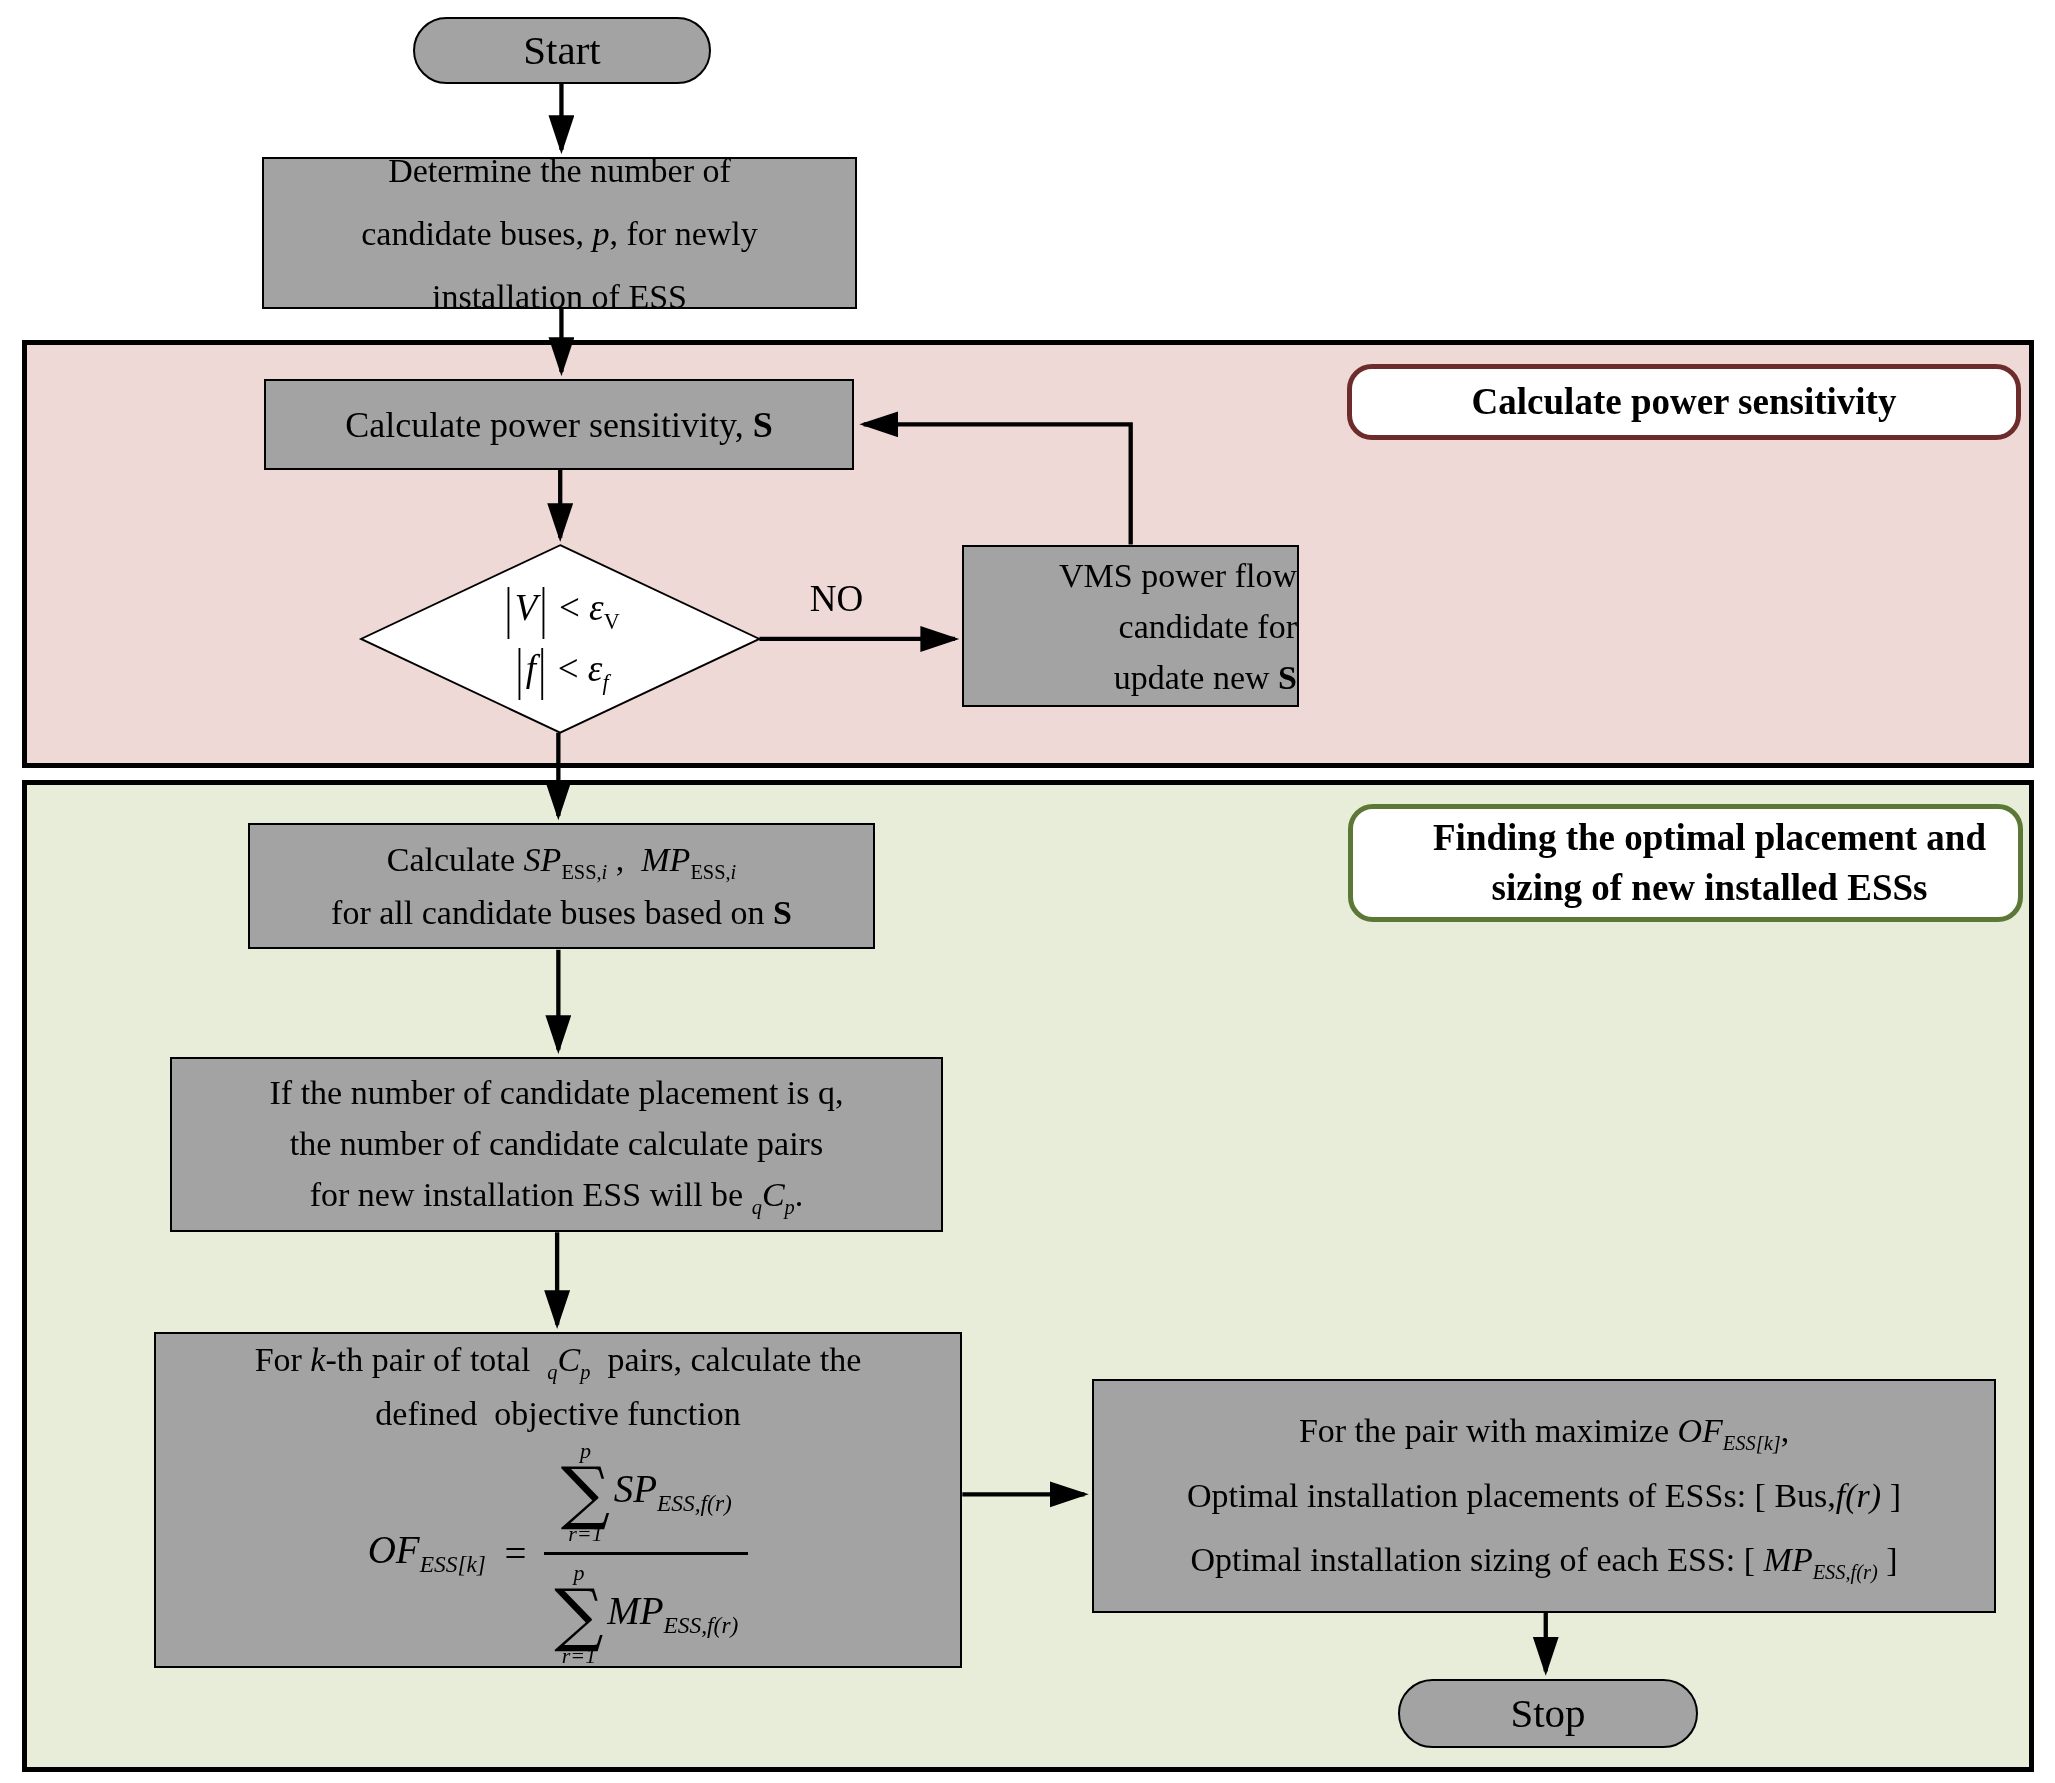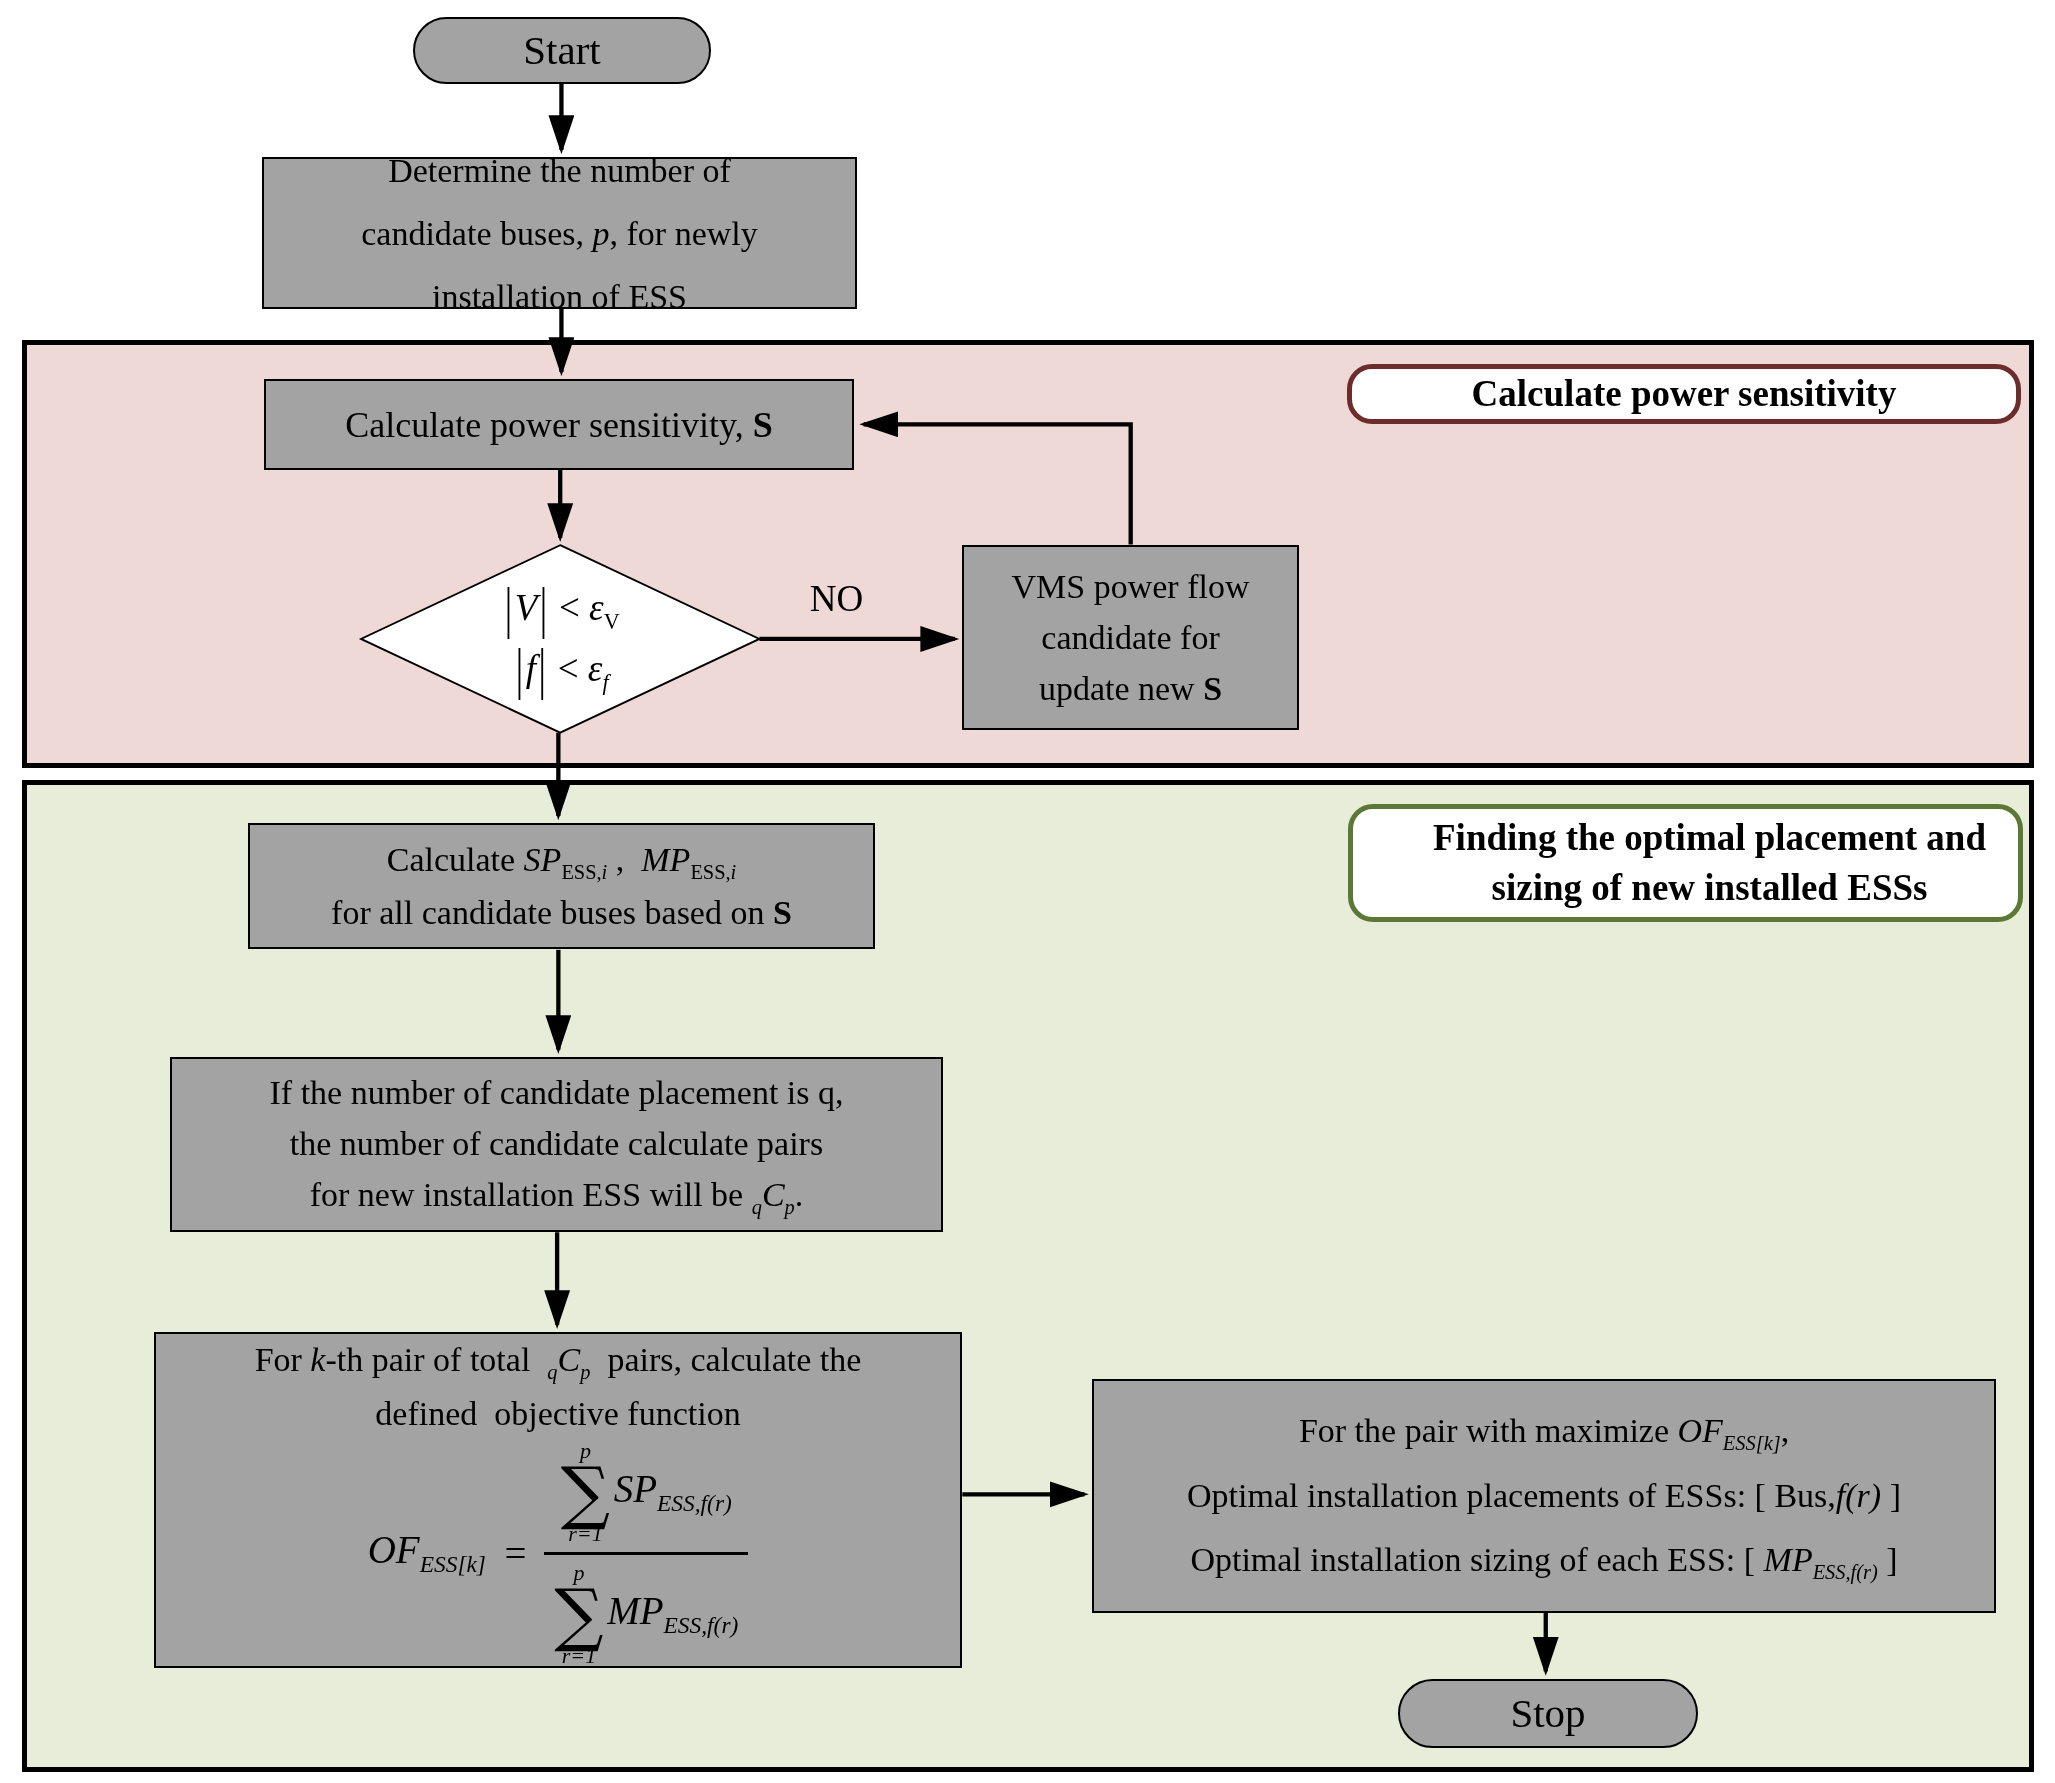--- a/index.html
+++ b/index.html
@@ -11,34 +11,34 @@
   .band { position:absolute; box-sizing:border-box; border:5.6px solid #000; }
   .band.pink  { left:21.6px;  top:340px;  width:2012px; height:428px;  background:#efd9d6; }
   .band.green { left:21.6px;  top:780px; width:2012px; height:992px; background:#e8edda; }
 
   .band-label {
     position:absolute; box-sizing:border-box; background:#fff;
     display:flex; flex-direction:column; align-items:center; justify-content:center;
     text-align:center; font-weight:bold; font-size:37px; line-height:1.35;
     border-radius:25px;
   }
-  .band-label.pink-label  { left:1347px; top:364px;  width:674px; height:60px; border:5.6px solid #6d2c2c; }
+  .band-label.pink-label  { left:1347px; top:364px;  width:674px; height:76px; border:5.6px solid #6d2c2c; }
   .band-label.green-label { left:1348px; top:804px; width:675px; height:118px; border:5.6px solid #5c7836;padding-left:48px; }
 
   .node {
     position:absolute; box-sizing:border-box; background:#a3a3a3; border:2.5px solid #000;
     display:flex; flex-direction:column; align-items:center; justify-content:center;
     text-align:center; font-size:34px; line-height:1.5;
   }
   .oval { border-radius:616px; border:2.5px solid #000; font-size:41px; }
 
   #node-start     { left:413px;  top:17.3px;   width:298px;  height:67px; }
   #node-determine { left:262px;  top:157px;  width:595px;  height:152px;gap:12px; }
   #node-calcsens  { left:264px;  top:379px;  width:590px;  height:91px; font-size:36px; }
-  #node-vms       { left:962px; top:545px;  width:337px;  height:185px; }
+  #node-vms       { left:962px; top:545px;  width:337px;  height:162px;align-items:flex-end; }
   #node-calcsp    { left:248px;  top:823px; width:627px; height:126px; }
   #node-pairs     { left:170px;  top:1057px; width:773px; height:175px; }
   #node-objective { left:154px;  top:1332px; width:808px; height:336px; justify-content:space-evenly; }
   #node-result    { left:1092px; top:1379px; width:904px; height:234px; line-height:1.9; }
   #node-stop      { left:1398px; top:1679px; width:300px;  height:69px; }
 
   #edges { position:absolute; left:0; top:0; width:2056px; height:1783px; }
   #edges line, #edges polyline { stroke:#000; stroke-width:7; fill:none; }
   #diamond-shape { fill:#ffffff; stroke:#000; stroke-width:3; }
 

